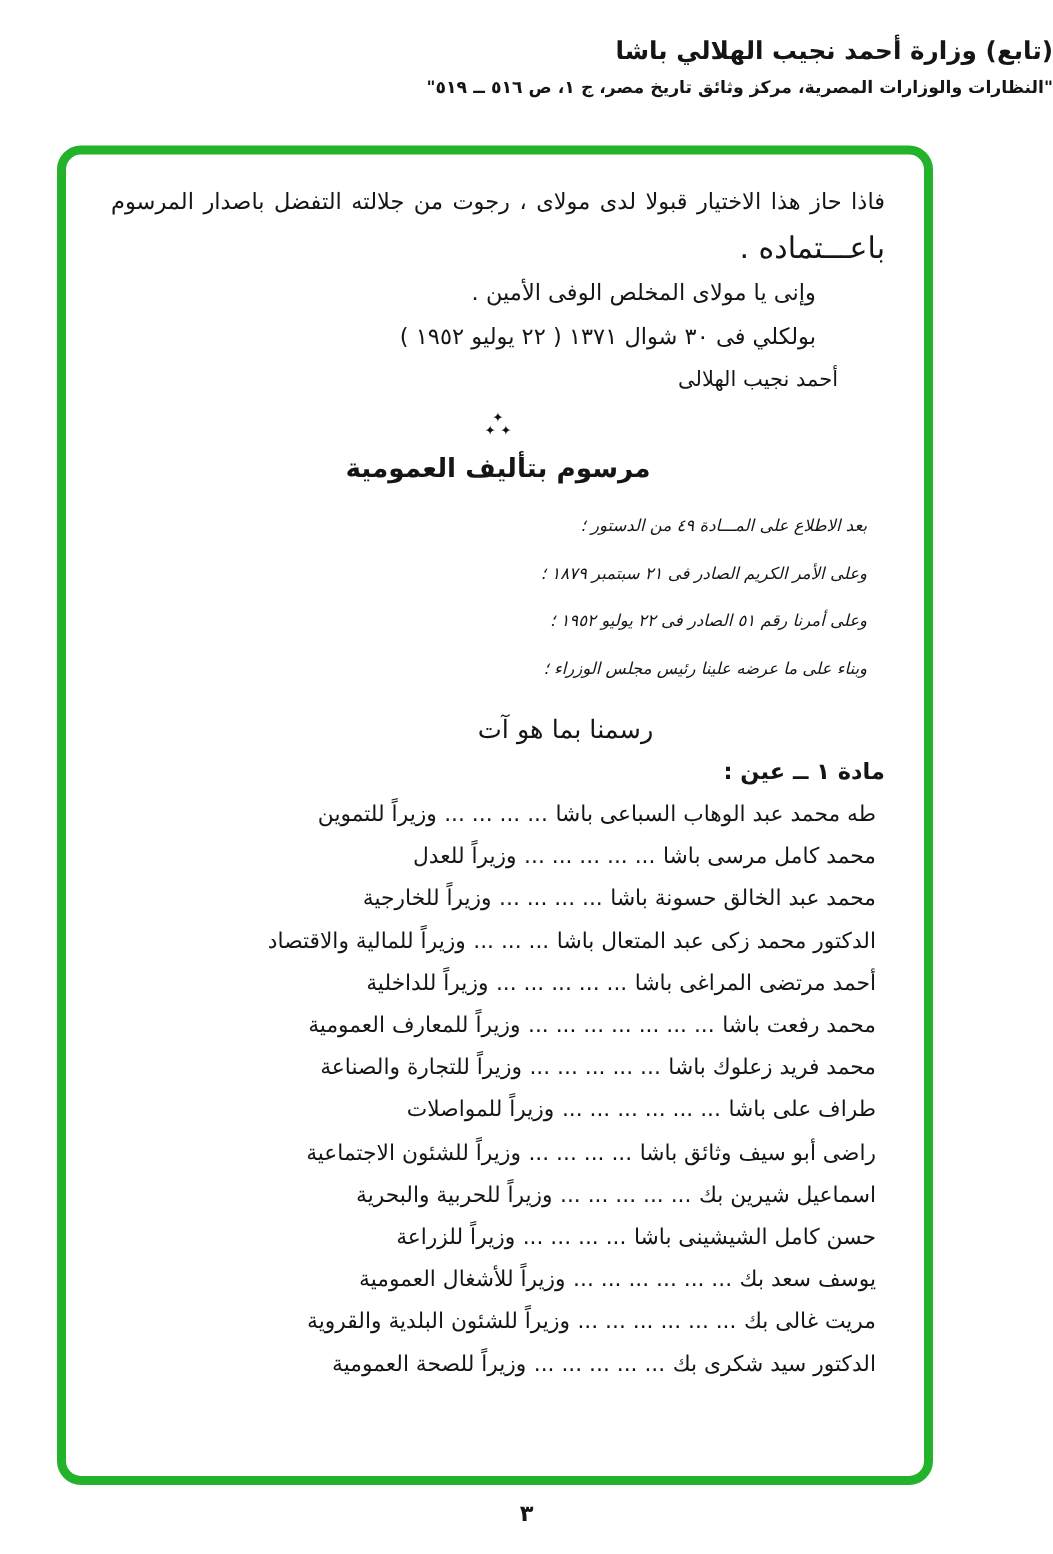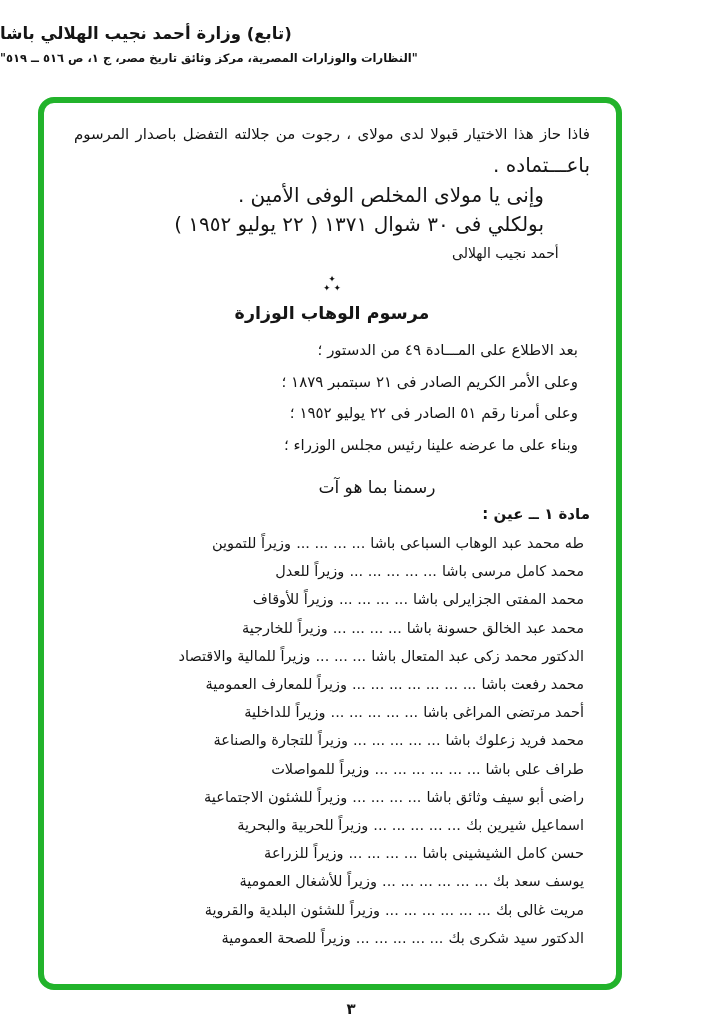--- a/index.html
+++ b/index.html
@@ -5,21 +5,21 @@
   html,body{margin:0;padding:0;}
   body{
     width:702px;height:1036px;
     background:#ffffff;
     font-family:"DejaVu Sans",sans-serif;
     color:#151515;
     direction:rtl;
     position:relative;
     overflow:hidden;
   }
-  .hdr{ text-align:left; }
+  .hdr{ text-align:right; }
   .hdr-title{
     margin-top:24px;
     font-size:16.5px;
     font-weight:bold;
     letter-spacing:0;
   }
   .hdr-sub{
     margin-top:8px;
     font-size:11.5px;
     font-weight:bold;
@@ -41,21 +41,21 @@
     text-align-last:justify;
     white-space:nowrap;
     overflow:hidden;
   }
   .intro-line2{
     font-size:20px;
     line-height:31px;
     text-align:right;
   }
   .closing-line, .date-line{
-    font-size:20px;
+    font-size:15px;
     line-height:29px;
     text-align:right;
     padding-right:46px;
   }
   .signature{
     font-size:14px;
     margin-top:6px;
     text-align:left;
     padding-left:378px;
     white-space:nowrap;
@@ -74,24 +74,25 @@
     margin-top:10px;
   }
   .royal-line{
     text-align:right;
     font-size:16px;
     font-weight:bold;
     margin-top:16px;
   }
   .preamble{ margin-top:12px; }
   .pre-line{
-    font-size:15px;
+    font-size:11px;
     line-height:31.5px;
     text-align:right;
     padding-right:12px;
+    font-style:italic;
   }
   .decree-clause{
     font-size:17px;
     margin-top:16px;
     text-align:center;
     padding-left:90px;
   }
   .article-heading{
     font-size:15px;
     margin-top:8px;
@@ -134,40 +135,39 @@
   <div class="closing-line">وإنى يا مولاى المخلص الوفى الأمين .</div>
   <div class="date-line">بولكلي فى ٣٠ شوال ١٣٧١ ( ٢٢ يوليو ١٩٥٢ )</div>
 
   <div class="signature">أحمد نجيب الهلالى</div>
 
   <div class="ornament">
     <span>✦</span><br>
     <span>✦ ✦</span>
   </div>
 
-  <div class="decree-title">مرسوم الوهاب الوزارة</div>
+  <div class="decree-title">مرسوم بتأليف العمومية</div>
 
   <div class="preamble">
       <div class="pre-line">بعد الاطلاع على المـــادة ٤٩ من الدستور ؛</div>
       <div class="pre-line">وعلى الأمر الكريم الصادر فى ٢١ سبتمبر ١٨٧٩ ؛</div>
       <div class="pre-line">وعلى أمرنا رقم ٥١ الصادر فى ٢٢ يوليو ١٩٥٢ ؛</div>
       <div class="pre-line">وبناء على ما عرضه علينا رئيس مجلس الوزراء ؛</div>
     </div>
 
   <div class="decree-clause">رسمنا بما هو آت</div>
   <div class="article-heading">مادة ١ ــ عين :</div>
 
   <div class="ministers">
       <div class="m-row"><span class="m-name">طه محمد عبد الوهاب السباعى باشا</span><span class="m-dots">... ... ... ...</span><span class="m-title">وزيراً للتموين</span></div>
       <div class="m-row"><span class="m-name">محمد كامل مرسى باشا</span><span class="m-dots">... ... ... ... ...</span><span class="m-title">وزيراً للعدل</span></div>
-      <div class="m-row"><span class="m-name">محمد المفتى الجزايرلى باشا</span><span class="m-dots">... ... ... ...</span><span class="m-title">وزيراً للأوقاف</span></div>
       <div class="m-row"><span class="m-name">محمد عبد الخالق حسونة باشا</span><span class="m-dots">... ... ... ...</span><span class="m-title">وزيراً للخارجية</span></div>
       <div class="m-row"><span class="m-name">الدكتور محمد زكى عبد المتعال باشا</span><span class="m-dots">... ... ...</span><span class="m-title">وزيراً للمالية والاقتصاد</span></div>
+      <div class="m-row"><span class="m-name">أحمد مرتضى المراغى باشا</span><span class="m-dots">... ... ... ... ...</span><span class="m-title">وزيراً للداخلية</span></div>
       <div class="m-row"><span class="m-name">محمد رفعت باشا</span><span class="m-dots">... ... ... ... ... ... ...</span><span class="m-title">وزيراً للمعارف العمومية</span></div>
-      <div class="m-row"><span class="m-name">أحمد مرتضى المراغى باشا</span><span class="m-dots">... ... ... ... ...</span><span class="m-title">وزيراً للداخلية</span></div>
       <div class="m-row"><span class="m-name">محمد فريد زعلوك باشا</span><span class="m-dots">... ... ... ... ...</span><span class="m-title">وزيراً للتجارة والصناعة</span></div>
       <div class="m-row"><span class="m-name">طراف على باشا</span><span class="m-dots">... ... ... ... ... ...</span><span class="m-title">وزيراً للمواصلات</span></div>
       <div class="m-row"><span class="m-name">راضى أبو سيف وثائق باشا</span><span class="m-dots">... ... ... ...</span><span class="m-title">وزيراً للشئون الاجتماعية</span></div>
       <div class="m-row"><span class="m-name">اسماعيل شيرين بك</span><span class="m-dots">... ... ... ... ...</span><span class="m-title">وزيراً للحربية والبحرية</span></div>
       <div class="m-row"><span class="m-name">حسن كامل الشيشينى باشا</span><span class="m-dots">... ... ... ...</span><span class="m-title">وزيراً للزراعة</span></div>
       <div class="m-row"><span class="m-name">يوسف سعد بك</span><span class="m-dots">... ... ... ... ... ...</span><span class="m-title">وزيراً للأشغال العمومية</span></div>
       <div class="m-row"><span class="m-name">مريت غالى بك</span><span class="m-dots">... ... ... ... ... ...</span><span class="m-title">وزيراً للشئون البلدية والقروية</span></div>
       <div class="m-row"><span class="m-name">الدكتور سيد شكرى بك</span><span class="m-dots">... ... ... ... ...</span><span class="m-title">وزيراً للصحة العمومية</span></div>
     </div>
 </main>

